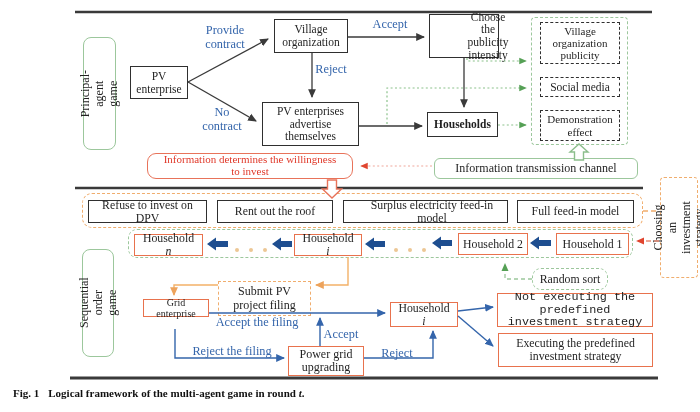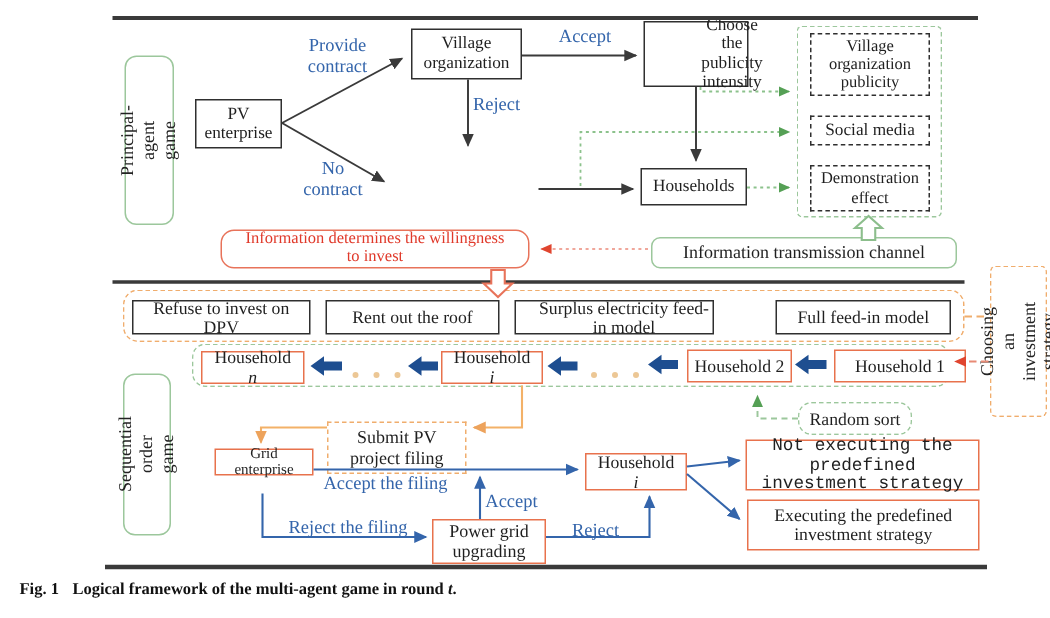--- a/index.html
+++ b/index.html
@@ -46,21 +46,24 @@
 investment strategy</span>
   </div>
 
   <div class="bx b-dark" style="left:130px;top:66px;width:58px;height:33px;">PV
 enterprise</div>
   <div class="bx b-dark" style="left:274px;top:19px;width:74px;height:34px;">Village
 organization</div>
   <div class="bx b-dark" style="left:429px;top:14px;width:70px;height:44px;padding-left:48px;">Choose the
 publicity
 intensity</div>
-  <div class="bx b-dark" style="left:427px;top:112px;width:71px;height:25px;">Households</div>
+  <div class="bx b-dark" style="left:262px;top:102px;width:97px;height:44px;">PV enterprises
+advertise
+themselves</div>
+  <div class="bx b-dark" style="left:427px;top:112px;width:71px;height:25px;font-weight:bold;">Households</div>
 
   <div class="bx b-green-dash cont" style="left:531px;top:17px;width:97px;height:128px;border-radius:4px;"></div>
   <div class="bx b-dash-dark" style="left:540px;top:22px;width:80px;height:42px;font-size:11px;">Village
 organization
 publicity</div>
   <div class="bx b-dash-dark" style="left:540px;top:77px;width:80px;height:20px;">Social media</div>
   <div class="bx b-dash-dark" style="left:540px;top:110px;width:80px;height:31px;font-size:11px;">Demonstration
 effect</div>
   <div class="bx b-green" style="left:434px;top:158px;width:204px;height:21px;font-size:12px;">Information transmission channel</div>
 
@@ -70,28 +73,28 @@
   <div class="blue-lbl" style="left:196px;top:24px;width:58px;">Provide
 contract</div>
   <div class="blue-lbl" style="left:194px;top:106px;width:56px;">No
 contract</div>
   <div class="blue-lbl" style="left:369px;top:18px;width:42px;">Accept</div>
   <div class="blue-lbl" style="left:312px;top:63px;width:38px;">Reject</div>
 
   <div class="bx b-orange-dash cont" style="left:82px;top:193px;width:561px;height:35px;border-radius:10px;"></div>
   <div class="bx b-dark sz12" style="left:88px;top:200px;width:119px;height:23px;">Refuse to invest on DPV</div>
   <div class="bx b-dark sz12" style="left:217px;top:200px;width:116px;height:23px;">Rent out the roof</div>
-  <div class="bx b-dark sz12" style="left:343px;top:200px;width:133px;height:23px;padding-left:13px;">Surplus electricity feed-in model</div>
+  <div class="bx b-dark sz12" style="left:343px;top:200px;width:165px;height:23px;padding-left:13px;">Surplus electricity feed-in model</div>
   <div class="bx b-dark sz12" style="left:517px;top:200px;width:117px;height:23px;">Full feed-in model</div>
 
   <div class="bx b-green-dash cont" style="left:128px;top:229px;width:505px;height:29px;"></div>
   <div class="bx b-orange sz12" style="left:134px;top:234px;width:69px;height:22px;"><span>Household </span><i>n</i></div>
   <div class="bx b-orange sz12" style="left:294px;top:234px;width:68px;height:22px;"><span>Household </span><i>i</i></div>
   <div class="bx b-orange sz12" style="left:458px;top:233px;width:70px;height:22px;">Household 2</div>
-  <div class="bx b-orange sz12" style="left:556px;top:233px;width:88px;height:22px;">Household 1</div>
+  <div class="bx b-orange sz12" style="left:556px;top:233px;width:73px;height:22px;">Household 1</div>
   <div class="bx b-green-dash sz12" style="left:532px;top:268px;width:76px;height:22px;">Random sort</div>
 
   <div class="bx b-orange-dash" style="left:218px;top:281px;width:93px;height:35px;font-size:12px;">Submit PV
 project filing</div>
   <div class="bx b-orange" style="left:143px;top:299px;width:66px;height:18px;font-size:10px;">Grid
 enterprise</div>
   <div class="bx b-orange" style="left:288px;top:346px;width:76px;height:30px;font-size:12px;">Power grid
 upgrading</div>
   <div class="bx b-orange sz12" style="left:390px;top:302px;width:68px;height:25px;"><span>Household </span><i>i</i></div>
   <div class="bx b-orange sz12" style="left:497px;top:293px;width:156px;height:34px;font-family:Liberation Mono, monospace;">Not executing the predefined

